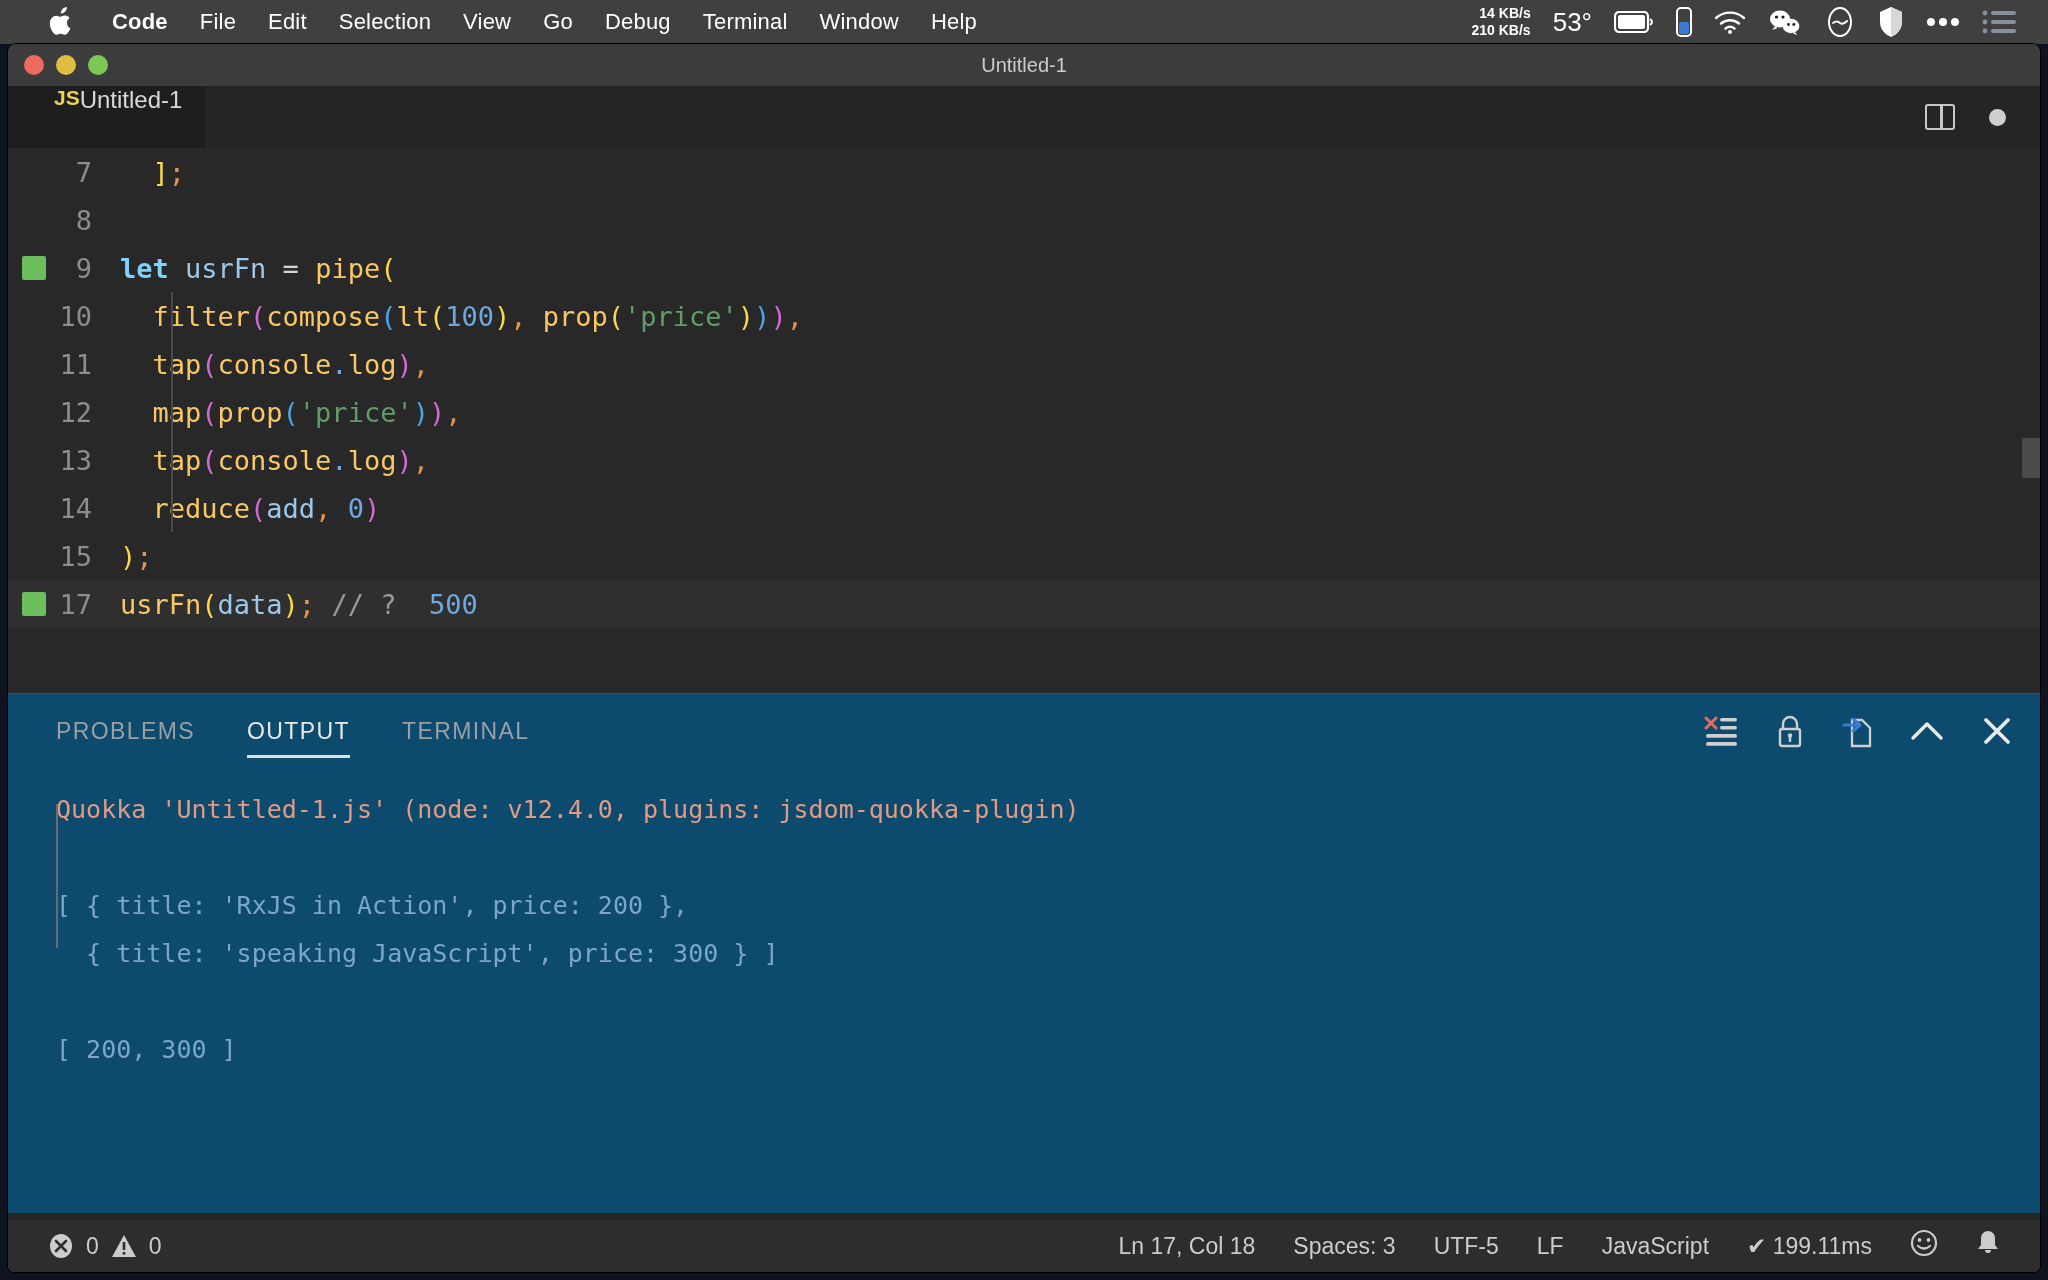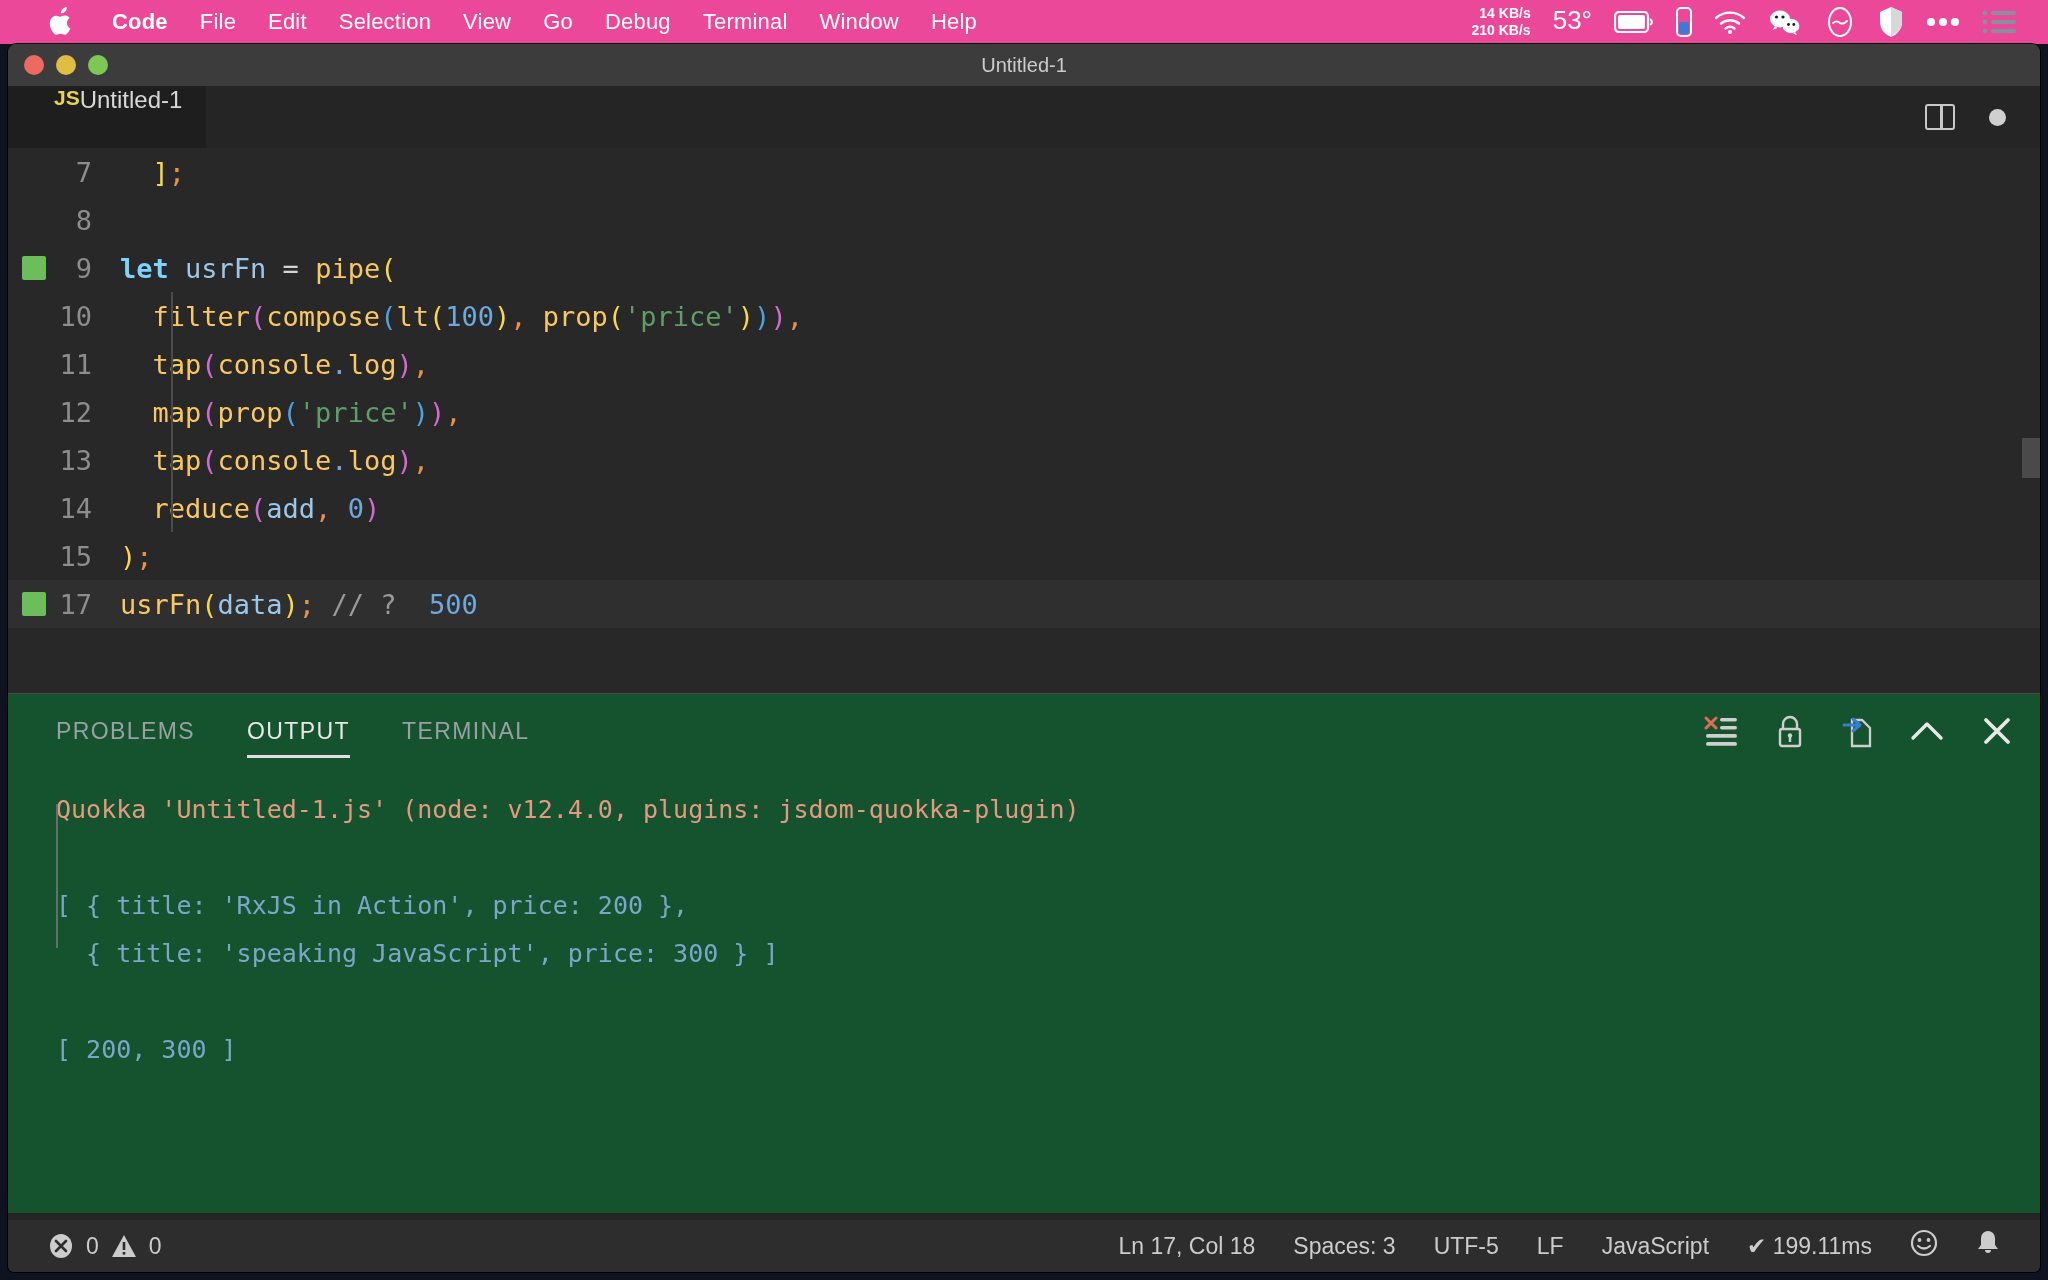--- a/index.html
+++ b/index.html
@@ -6,28 +6,28 @@
   html, body {
     width:2048px; height:1280px; overflow:hidden;
     background:#0f1320;
     font-family:"Liberation Sans", sans-serif;
     -webkit-font-smoothing:antialiased;
   }
 
   
   .menubar{
     position:absolute; left:0; top:0; width:2048px; height:44px;
-    background:#ec4899; display:flex; align-items:center;
+    background:#404040; display:flex; align-items:center;
     color:#fff; padding:0 14px;
   }
   .apple-logo{ width:26px; height:30px; position:relative; margin:0 22px 0 34px; }
   .apple-logo svg{ display:block; }
   .menu-item{ font-size:22px; color:#ffffff; padding:0 16px; white-space:nowrap; letter-spacing:.2px;}
   .menu-item.bold{ font-weight:bold; }
-  .menubar-right{ margin-left:auto; display:flex; gap:22px; padding-right:18px;}
+  .menubar-right{ margin-left:auto; display:flex; align-items:center; gap:22px; padding-right:18px;}
   .netspeed{ font-size:14px; line-height:17px; text-align:right; color:#fff; font-weight:600;}
   .temp{ font-size:26px; color:#fff; }
   .mb-icon{ display:flex; align-items:center; justify-content:center; }
 
   
   .window{
     position:absolute; left:8px; top:44px; width:2032px; height:1228px;
     background:#252526; border-radius:8px 8px 6px 6px; overflow:hidden;
     box-shadow:0 0 0 1px #000;
   }
@@ -96,21 +96,21 @@
   .b2{ color:#d06bd0; }      
   .b3{ color:#4fa3e3; }      
   .b-orange{ color:#e8924a; }
 
   .scroll-thumb{
     position:absolute; right:0; top:290px; width:18px; height:40px; background:#4a4a4a;
   }
 
   
   .panel{
-    background:#14532d; height:520px; position:relative;
+    background:#0c4a6e; height:520px; position:relative;
     border-top:1px solid #4a4a4a;
   }
   .panel-header{
     height:74px; display:flex; align-items:center; padding:0 28px 0 48px;
     position:relative;
   }
   .ptab{
     font-size:23px; color:#9aa0a3; letter-spacing:1.4px;
     margin-right:52px; position:relative; height:74px; display:flex; align-items:center;
   }

